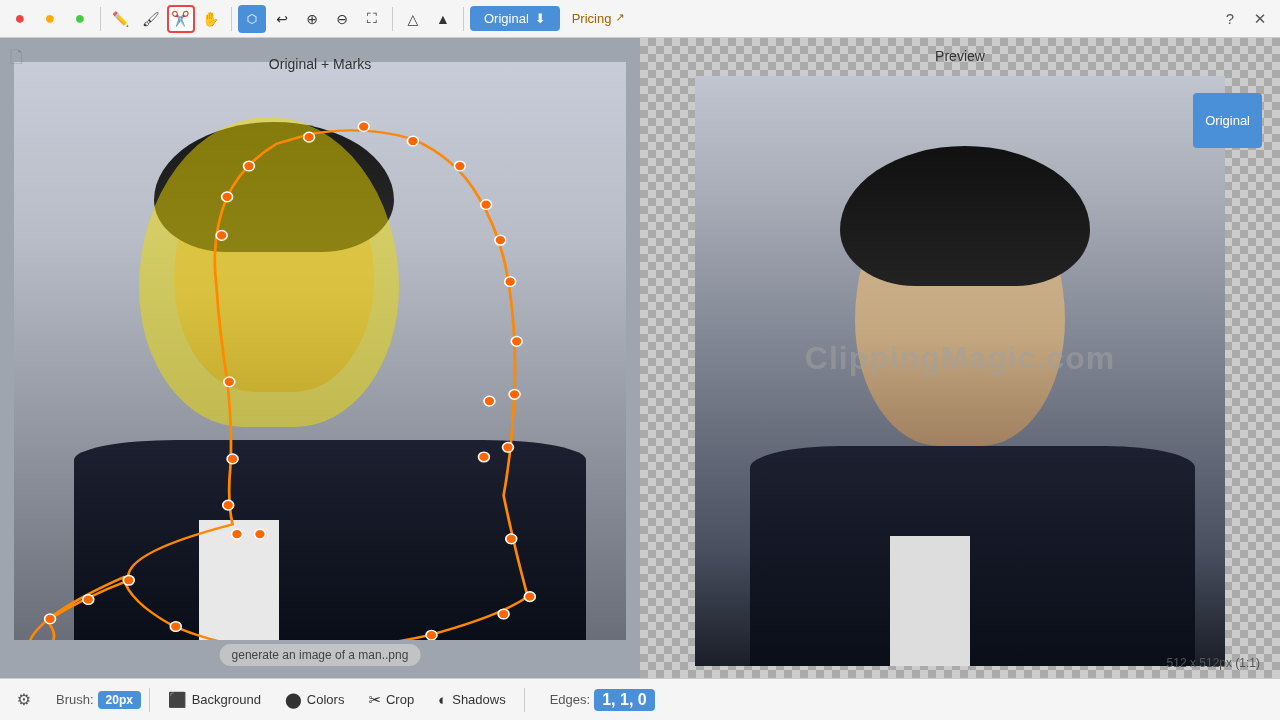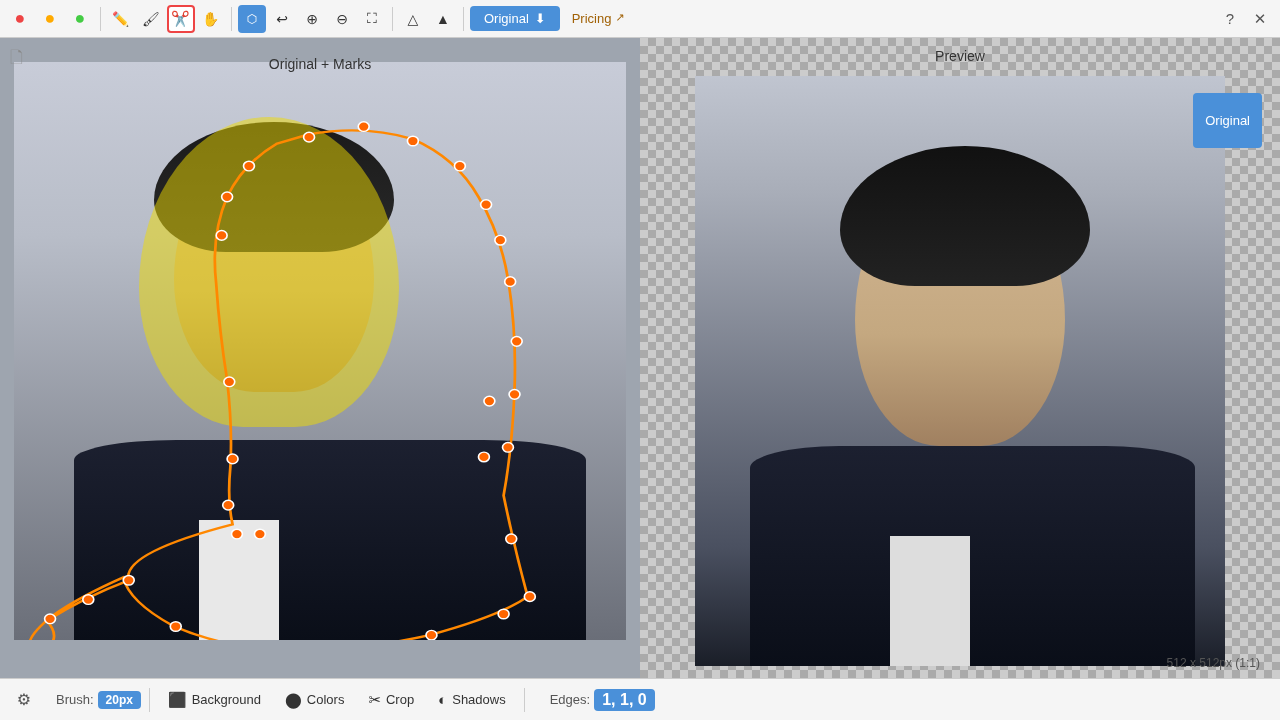--- a/index.html
+++ b/index.html
@@ -393,39 +393,41 @@
           <circle cx="190" cy="180" r="5" fill="#ff6600" stroke="white" stroke-width="1.5"></circle>
           <circle cx="195" cy="140" r="5" fill="#ff6600" stroke="white" stroke-width="1.5"></circle>
           <circle cx="215" cy="108" r="5" fill="#ff6600" stroke="white" stroke-width="1.5"></circle>
         </svg>
       </div>
 
       <div class="panel-title">Original + Marks</div>
 
       <div class="panel-mini-icon">🗋</div>
 
+      <div class="file-label">generate an image of a man..png</div>
     </div>
   </div>
 
   <div id="right-panel">
     <div class="checker-bg"></div>
 
     <div style="position:absolute;top:38px;left:50%;transform:translateX(-50%);width:530px;height:590px;z-index:5;overflow:hidden;">
 
       <div style="width:100%;height:100%;background:linear-gradient(180deg,#c0c5d0 0%,#a8adb8 20%,#4a5060 80%,#1a1e28 100%);border-radius:0;"></div>
 
       <div style="position:absolute;top:90px;left:160px;width:210px;height:280px;background:linear-gradient(180deg,#d4b896 0%,#c4a880 60%,#a08060 100%);border-radius:50% 50% 40% 40% / 55% 55% 45% 45%;z-index:2;"></div>
 
       <div style="position:absolute;top:70px;left:145px;width:250px;height:140px;background:linear-gradient(180deg,#111 0%,#222 100%);border-radius:50% 50% 30% 30% / 60% 60% 40% 40%;z-index:3;"></div>
 
       <div style="position:absolute;bottom:0;left:55px;right:30px;height:220px;background:linear-gradient(180deg,#1c2030 0%,#0a0e18 100%);border-radius:20% 20% 0 0 / 10% 10% 0 0;z-index:2;"></div>
 
       <div style="position:absolute;bottom:0;left:195px;width:80px;height:130px;background:#ddd;z-index:3;"></div>
     </div>
 
+    <div class="watermark">ClippingMagic.com</div>
 
     <div class="panel-title">Preview</div>
 
     <button class="original-btn">Original</button>
 
     <div class="image-size-label">512 x 512px (1:1)</div>
   </div>
 </div>
 
 <div id="bottom-bar">

